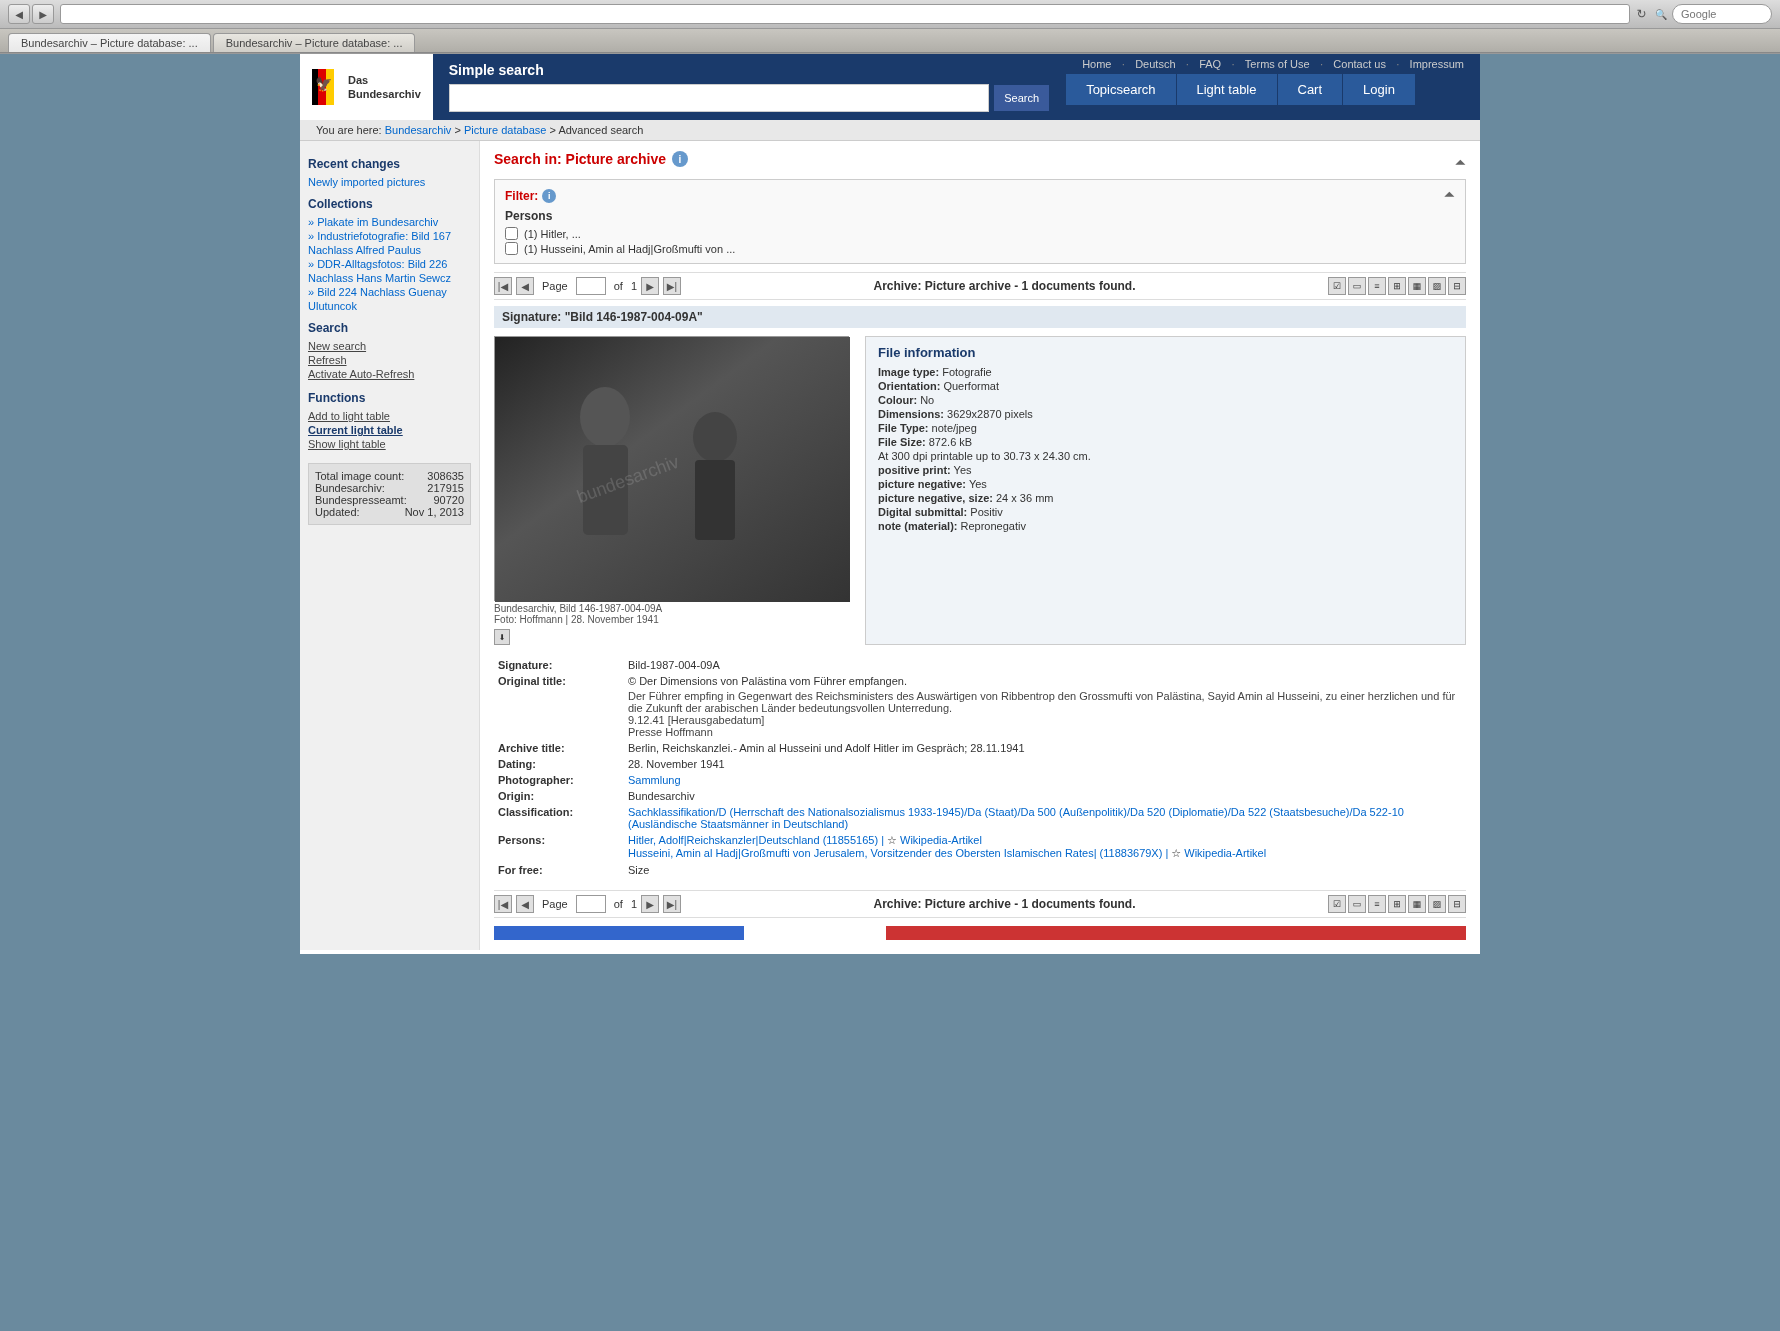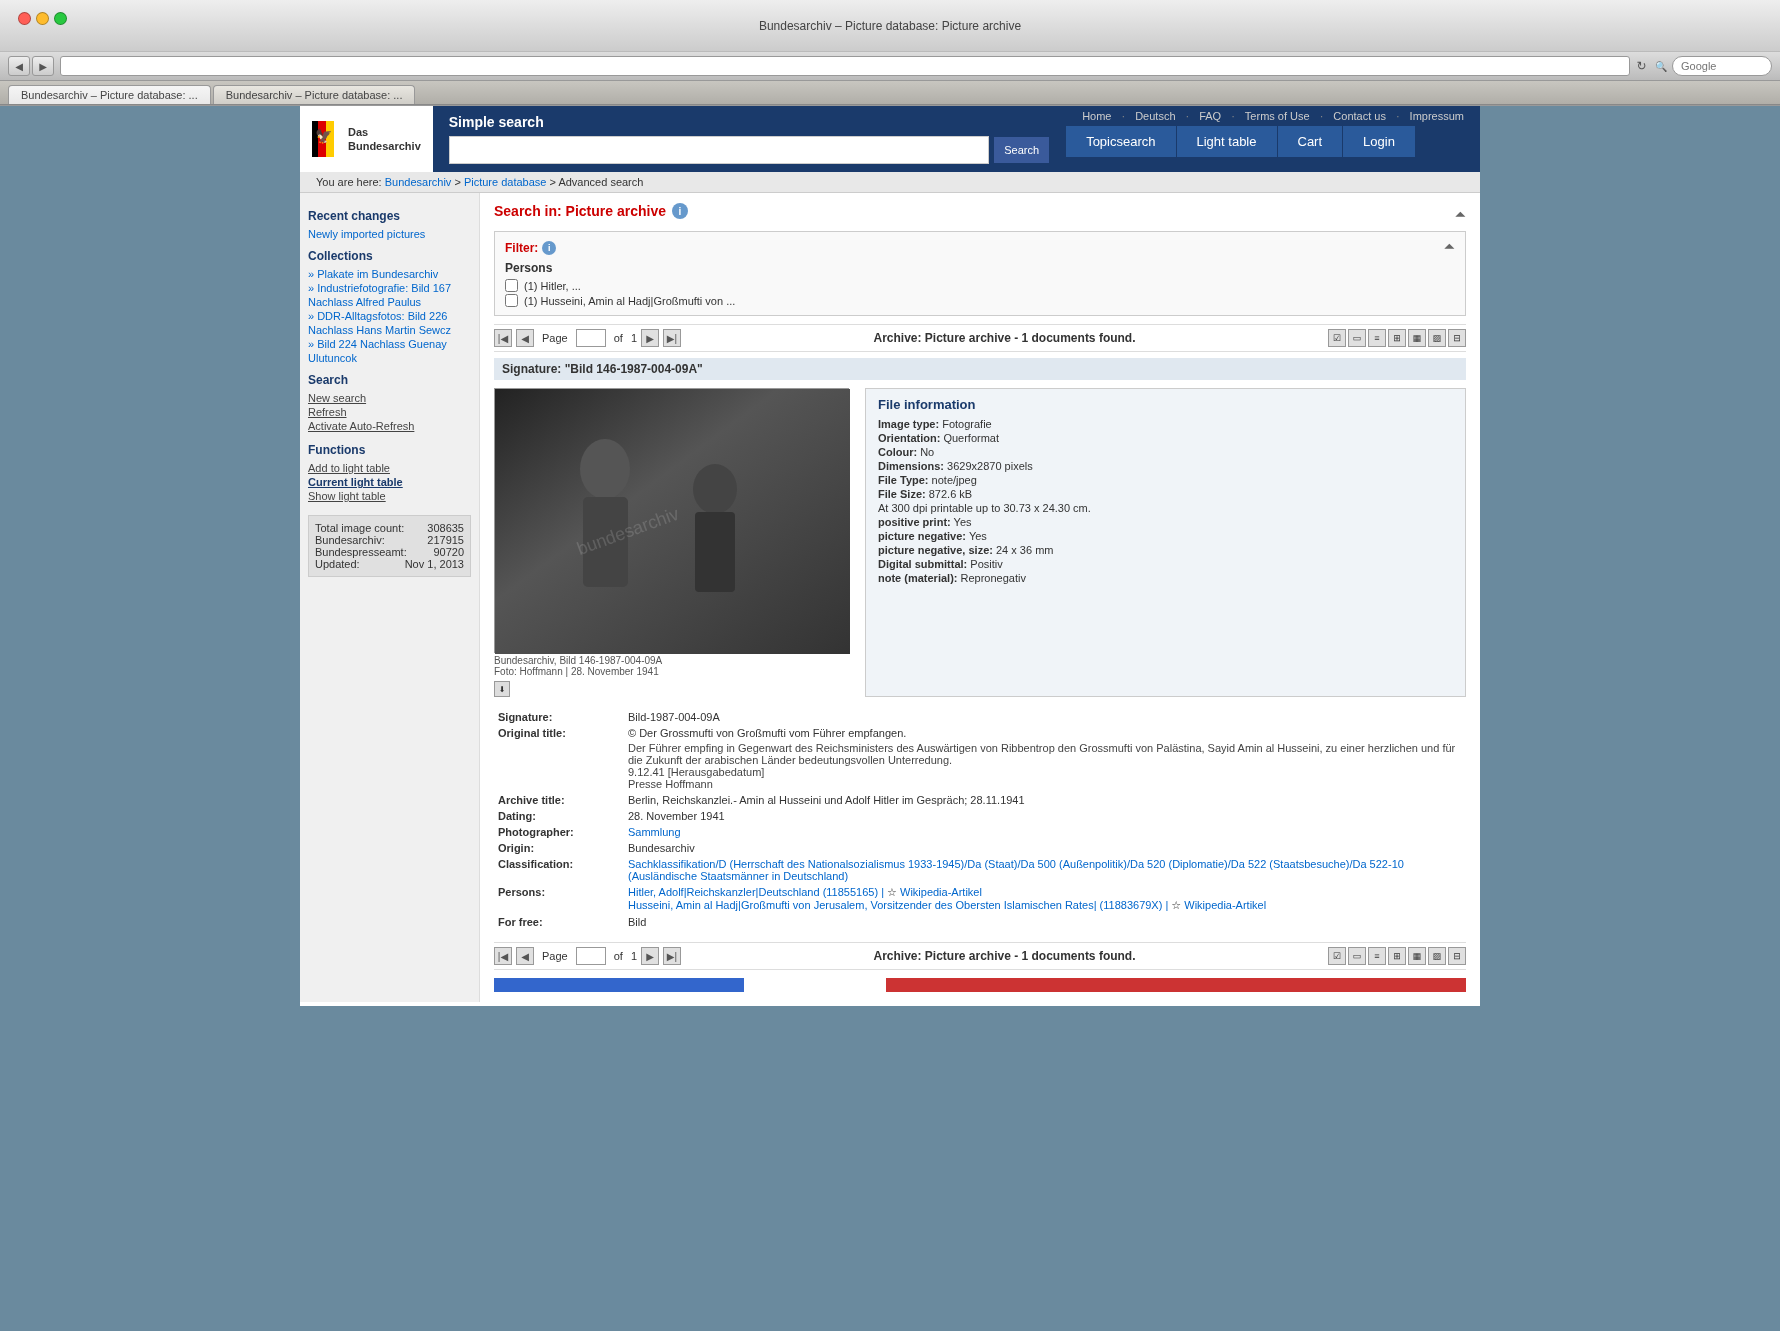--- a/index.html
+++ b/index.html
@@ -111,28 +111,20 @@
     .win-btn.minimize { background: #febc2e; }
     .win-btn.maximize { background: #28c840; }
 
     
     .sidebar-auto-refresh { font-size: 11px; color: #444; cursor: pointer; }
   </style>
 </head>
 <body>
 
 <div class="browser-chrome">
-  <div class="browser-titlebar">
-    <div class="window-buttons">
-      <div class="win-btn close"></div>
-      <div class="win-btn minimize"></div>
-      <div class="win-btn maximize"></div>
-    </div>
-    <span style="position:relative;top:-10px;font-size:12px;color:#444;">Bundesarchiv – Picture database: Picture archive</span>
-  </div>
   <div class="browser-toolbar">
     <div class="nav-buttons">
       <div class="nav-btn">◀</div>
       <div class="nav-btn">▶</div>
     </div>
     <div class="address-bar">
       <input class="address-input" type="text" style="">
       <button class="reload-btn">↻</button>
     </div>
     <div class="search-bar">
@@ -379,21 +371,21 @@
         <tbody>
         <tr>
           <td>Signature:</td>
           <td>Bild-1987-004-09A</td>
         </tr>
         <tr>
           <td style="vertical-align:top;">Original title:</td>
           <td>
             <span style="font-size:11px;">
               <span>©</span>
-              <span>Der Grossmufti von Großmufti vom Führer empfangen.</span>
+              <span>Der Dimensions von Palästina vom Führer empfangen.</span>
             </span>
             <div style="font-size:11px;margin-top:3px;color:#444;">
               Der Führer empfing in Gegenwart des Reichsministers des Auswärtigen von Ribbentrop den Grossmufti von Palästina, Sayid Amin al Husseini, zu einer herzlichen und für die Zukunft der arabischen Länder bedeutungsvollen Unterredung.<br>
               9.12.41 [Herausgabedatum]<br>
               Presse Hoffmann
             </div>
           </td>
         </tr>
         <tr>
           <td>Archive title:</td>
@@ -426,21 +418,21 @@
             <span style="font-size:11px;"> ☆ </span>
             <a href="#" style="color:#0066cc;font-size:11px;text-decoration:none;">Wikipedia-Artikel</a>
             <br>
             <a href="#" style="color:#0066cc;font-size:11px;text-decoration:none;">Husseini, Amin al Hadj|Großmufti von Jerusalem, Vorsitzender des Obersten Islamischen Rates| (11883679X) |</a>
             <span style="font-size:11px;"> ☆ </span>
             <a href="#" style="color:#0066cc;font-size:11px;text-decoration:none;">Wikipedia-Artikel</a>
           </td>
         </tr>
         <tr>
           <td>For free:</td>
-          <td>Bild</td>
+          <td>Size</td>
         </tr>
       </tbody>
         </table>
 
       <div class="results-bar" style="margin-top:12px;">
         <div class="results-nav">
           <div class="page-nav-btn">|◀</div>
           <div class="page-nav-btn">◀</div>
           <span style="font-size:11px;margin:0 4px;">Page</span>
           <input class="page-input" type="text" style="">

